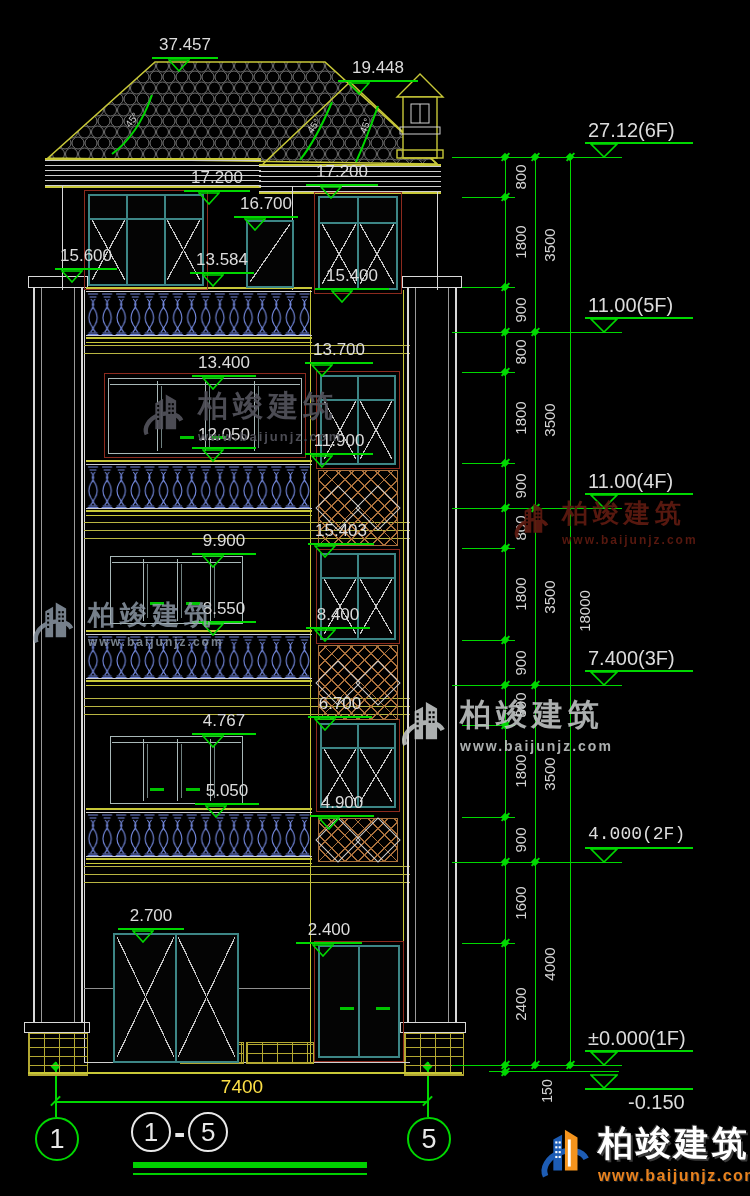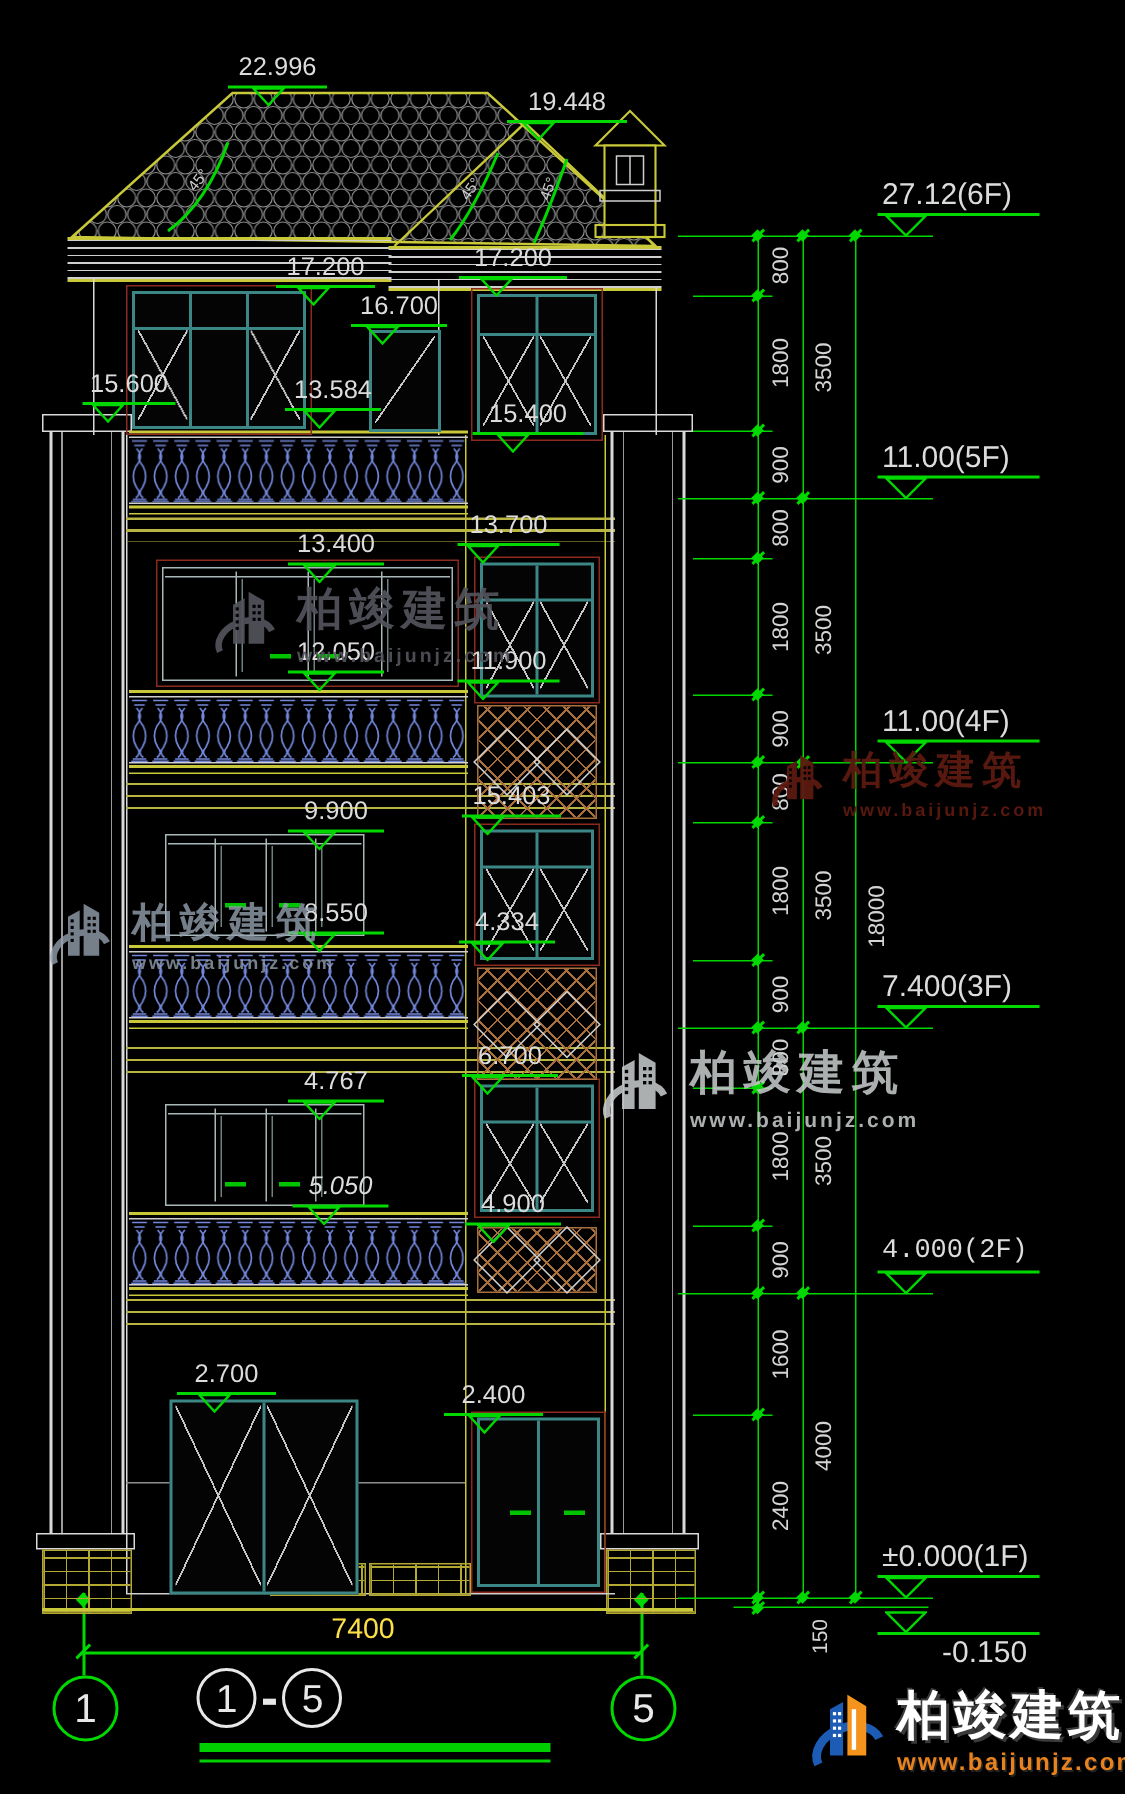--- a/index.html
+++ b/index.html
@@ -270,21 +270,21 @@
     <div class="abs" style="left: 186px; top: 788px; width: 14px; height: 3px; background: rgb(0, 196, 0);"></div>
     <div class="abs lattice" style="left: 318px; top: 470px; width: 80px; height: 76px; box-sizing: border-box;"></div>
     <div class="abs diamond" style="left: 322px; top: 492px; width: 32px; height: 32px; box-sizing: border-box;"></div>
     <div class="abs diamond" style="left: 362px; top: 492px; width: 32px; height: 32px; box-sizing: border-box;"></div>
     <div class="abs lattice" style="left: 318px; top: 645px; width: 80px; height: 75px; box-sizing: border-box;"></div>
     <div class="abs diamond" style="left: 322px; top: 666.5px; width: 32px; height: 32px; box-sizing: border-box;"></div>
     <div class="abs diamond" style="left: 362px; top: 666.5px; width: 32px; height: 32px; box-sizing: border-box;"></div>
     <div class="abs lattice" style="left: 318px; top: 818px; width: 80px; height: 44px; box-sizing: border-box;"></div>
     <div class="abs diamond" style="left: 322px; top: 824px; width: 32px; height: 32px; box-sizing: border-box;"></div>
     <div class="abs diamond" style="left: 362px; top: 824px; width: 32px; height: 32px; box-sizing: border-box;"></div>
-    <div class="abs txt" style="left: 152px; top: 36px; width: 66px; text-align: center; font-size: 17px; color: rgb(220, 220, 220);">22.996</div>
+    <div class="abs txt" style="left: 152px; top: 36px; width: 66px; text-align: center; font-size: 17px; color: rgb(220, 220, 220);">37.457</div>
     <div class="abs" style="left: 152px; top: 57px; width: 66px; height: 1.5px; background: rgb(0, 216, 0);"></div>
     <div class="abs" style="left: 168px; top: 58px; width: 22px; height: 13px;"><svg width="22" height="13" viewBox="0 0 22 13">
         <polygon points="1,1 21,1 11,12" fill="none" stroke="#00d800" stroke-width="1.6"></polygon>
       </svg></div>
     <div class="abs txt" style="left: 338px; top: 59px; width: 80px; text-align: center; font-size: 17px; color: rgb(220, 220, 220);">19.448</div>
     <div class="abs" style="left: 338px; top: 80px; width: 80px; height: 1.5px; background: rgb(0, 216, 0);"></div>
     <div class="abs" style="left: 348px; top: 81px; width: 22px; height: 13px;"><svg width="22" height="13" viewBox="0 0 22 13">
         <polygon points="1,1 21,1 11,12" fill="none" stroke="#00d800" stroke-width="1.6"></polygon>
       </svg></div>
     <div class="abs txt" style="left: 184px; top: 169px; width: 66px; text-align: center; font-size: 17px; color: rgb(220, 220, 220);">17.200</div>
@@ -345,36 +345,36 @@
     <div class="abs txt" style="left: 192px; top: 532px; width: 64px; text-align: center; font-size: 17px; color: rgb(220, 220, 220);">9.900</div>
     <div class="abs" style="left: 192px; top: 553px; width: 64px; height: 1.5px; background: rgb(0, 216, 0);"></div>
     <div class="abs" style="left: 202px; top: 554px; width: 22px; height: 13px;"><svg width="22" height="13" viewBox="0 0 22 13">
         <polygon points="1,1 21,1 11,12" fill="none" stroke="#00d800" stroke-width="1.6"></polygon>
       </svg></div>
     <div class="abs txt" style="left: 192px; top: 600px; width: 64px; text-align: center; font-size: 17px; color: rgb(220, 220, 220);">8.550</div>
     <div class="abs" style="left: 192px; top: 621px; width: 64px; height: 1.5px; background: rgb(0, 216, 0);"></div>
     <div class="abs" style="left: 202px; top: 622px; width: 22px; height: 13px;"><svg width="22" height="13" viewBox="0 0 22 13">
         <polygon points="1,1 21,1 11,12" fill="none" stroke="#00d800" stroke-width="1.6"></polygon>
       </svg></div>
-    <div class="abs txt" style="left: 306px; top: 606px; width: 64px; text-align: center; font-size: 17px; color: rgb(220, 220, 220);">4.334</div>
+    <div class="abs txt" style="left: 306px; top: 606px; width: 64px; text-align: center; font-size: 17px; color: rgb(220, 220, 220);">8.400</div>
     <div class="abs" style="left: 306px; top: 627px; width: 64px; height: 1.5px; background: rgb(0, 216, 0);"></div>
     <div class="abs" style="left: 314px; top: 628px; width: 22px; height: 13px;"><svg width="22" height="13" viewBox="0 0 22 13">
         <polygon points="1,1 21,1 11,12" fill="none" stroke="#00d800" stroke-width="1.6"></polygon>
       </svg></div>
     <div class="abs txt" style="left: 308px; top: 695px; width: 64px; text-align: center; font-size: 17px; color: rgb(220, 220, 220);">6.700</div>
     <div class="abs" style="left: 308px; top: 716px; width: 64px; height: 1.5px; background: rgb(0, 216, 0);"></div>
     <div class="abs" style="left: 314px; top: 717px; width: 22px; height: 13px;"><svg width="22" height="13" viewBox="0 0 22 13">
         <polygon points="1,1 21,1 11,12" fill="none" stroke="#00d800" stroke-width="1.6"></polygon>
       </svg></div>
     <div class="abs txt" style="left: 192px; top: 712px; width: 64px; text-align: center; font-size: 17px; color: rgb(220, 220, 220);">4.767</div>
     <div class="abs" style="left: 192px; top: 733px; width: 64px; height: 1.5px; background: rgb(0, 216, 0);"></div>
     <div class="abs" style="left: 202px; top: 734px; width: 22px; height: 13px;"><svg width="22" height="13" viewBox="0 0 22 13">
         <polygon points="1,1 21,1 11,12" fill="none" stroke="#00d800" stroke-width="1.6"></polygon>
       </svg></div>
-    <div class="abs txt" style="left: 195px; top: 782px; width: 64px; text-align: center; font-size: 17px; color: rgb(220, 220, 220); font-style: italic;">5.050</div>
+    <div class="abs txt" style="left: 195px; top: 782px; width: 64px; text-align: center; font-size: 17px; color: rgb(220, 220, 220);">5.050</div>
     <div class="abs" style="left: 195px; top: 803px; width: 64px; height: 1.5px; background: rgb(0, 216, 0);"></div>
     <div class="abs" style="left: 205px; top: 804px; width: 22px; height: 13px;"><svg width="22" height="13" viewBox="0 0 22 13">
         <polygon points="1,1 21,1 11,12" fill="none" stroke="#00d800" stroke-width="1.6"></polygon>
       </svg></div>
     <div class="abs txt" style="left: 310px; top: 794px; width: 64px; text-align: center; font-size: 17px; color: rgb(220, 220, 220);">4.900</div>
     <div class="abs" style="left: 310px; top: 815px; width: 64px; height: 1.5px; background: rgb(0, 216, 0);"></div>
     <div class="abs" style="left: 318px; top: 816px; width: 22px; height: 13px;"><svg width="22" height="13" viewBox="0 0 22 13">
         <polygon points="1,1 21,1 11,12" fill="none" stroke="#00d800" stroke-width="1.6"></polygon>
       </svg></div>
     <div class="abs txt" style="left: 118px; top: 907px; width: 66px; text-align: center; font-size: 17px; color: rgb(220, 220, 220);">2.700</div>

